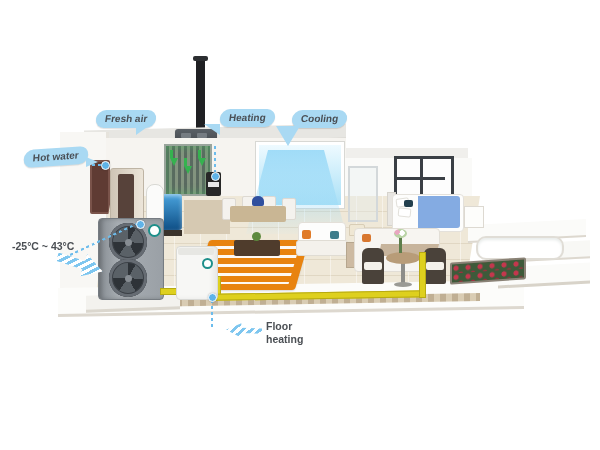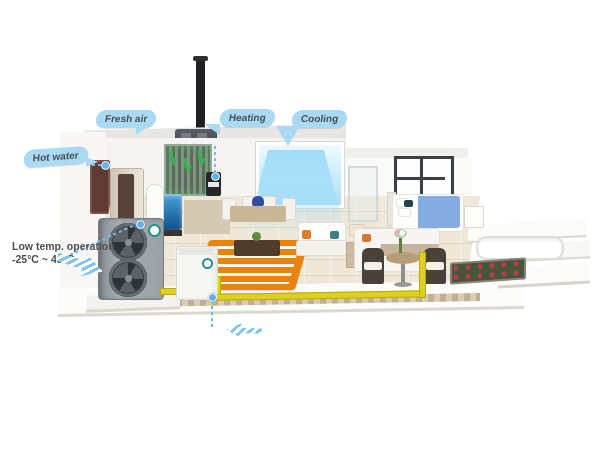--- a/index.html
+++ b/index.html
@@ -301,20 +301,20 @@
   <div class="abs label" style="left:220px;top:109px">Heating</div>
   <div class="abs tri tri-b"></div>
 
   <div class="abs label" style="left:292px;top:110px">Cooling</div>
   <div class="abs tri tri-v"></div>
 
   <div class="abs label" style="left:24px;top:148px;transform:skewX(-8deg) rotate(-4deg)">Hot water</div>
   <div class="abs tri tri-d"></div>
 
   <div class="abs dark-note" style="left:12px;top:240px">
-    <div>Low temp. operation</div>
     <div>-25°C ~ 43°C</div>
   </div>
   <div class="abs blue-arrow arrow-e"></div>
 
   <div class="abs blue-arrow arrow-f"></div>
+  <div class="abs dark-note" style="left:266px;top:320px;width:58px;white-space:normal">Floor heating</div>
 
 </div>
 
 </body></html>

